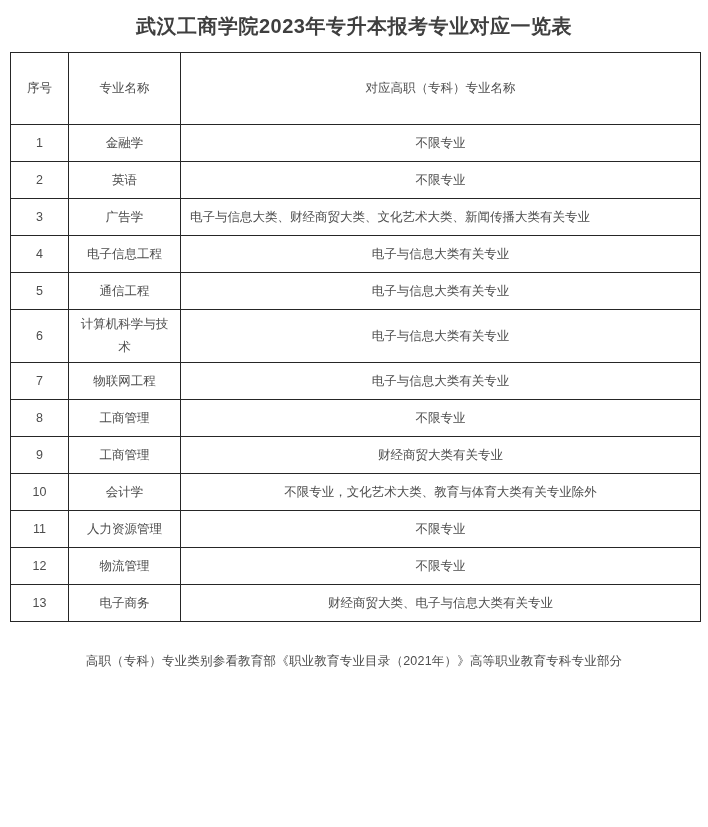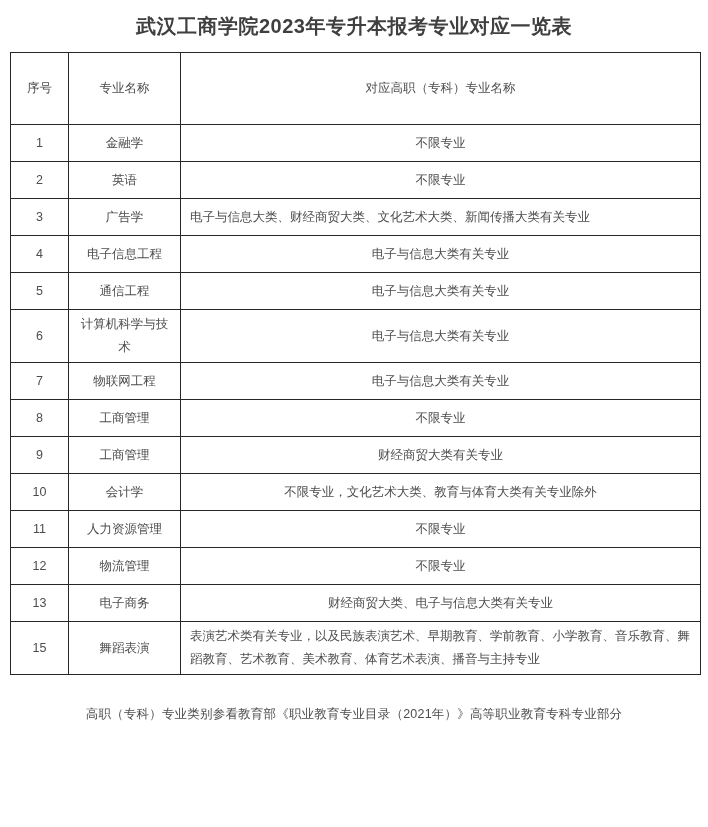--- a/index.html
+++ b/index.html
@@ -134,25 +134,20 @@
         <tr>
           <td>12</td>
           <td>物流管理</td>
           <td>不限专业</td>
         </tr>
         <tr>
           <td>13</td>
           <td>电子商务</td>
           <td>财经商贸大类、电子与信息大类有关专业</td>
         </tr>
-        <tr>
-          <td>15</td>
-          <td>舞蹈表演</td>
-          <td class="left">表演艺术类有关专业，以及民族表演艺术、早期教育、学前教育、小学教育、音乐教育、舞蹈教育、艺术教育、美术教育、体育艺术表演、播音与主持专业</td>
-        </tr>
       </tbody>
   </table>
 
   <div class="footer">
     <p class="note">高职（专科）专业类别参看教育部《职业教育专业目录（2021年）》高等职业教育专科专业部分</p>
     <p class="url-line"></p>
   </div>
 
 </div>
 

